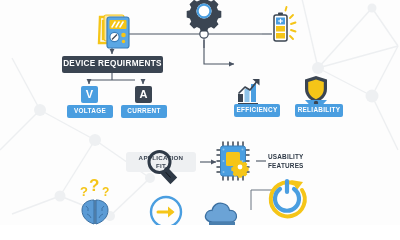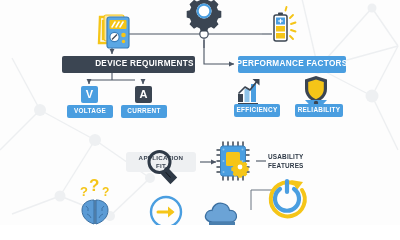--- a/index.html
+++ b/index.html
@@ -11,21 +11,21 @@
   #bgnet{position:absolute;left:0;top:0;width:400px;height:225px;}
   .layer{position:absolute;left:0;top:0;width:400px;height:225px;}
   svg.layer{overflow:visible;}
 
   
   .pill{
     position:absolute;display:flex;align-items:center;justify-content:center;
     color:#ffffff;font-weight:bold;letter-spacing:.3px;text-align:center;
     line-height:1;white-space:nowrap;
   }
-  .pill-dark{background:#3b4552;border-radius:2px;padding-left:32px;}
+  .pill-dark{background:#3b4552;border-radius:2px;}
   .pill-blue{background:#4a9ee0;border-radius:2px;}
   .pill-gray{background:#eef0f2;color:#3b4552;border-radius:3px;}
 
   #device-req{left:62px;top:56px;width:101px;height:17px;font-size:8.2px;}
   #perf-fact{left:238px;top:56px;width:108px;height:17px;font-size:8.2px;}
 
   #voltage-label{left:67px;top:105px;width:46px;height:13px;font-size:6.4px;}
   #current-label{left:121px;top:105px;width:46px;height:13px;font-size:6.4px;}
   #efficiency-label{left:234px;top:104px;width:46px;height:13px;font-size:6.4px;}
   #reliability-label{left:295px;top:104px;width:48px;height:13px;font-size:6.4px;}
@@ -164,21 +164,20 @@
         <path d="M19 12 L23.5 10.5"></path>
         <path d="M19 18 L23.5 19.5"></path>
         <path d="M18 24 L21 27"></path>
         <path d="M13.5 -1.5 L14.5 -5"></path>
       </g>
     </g>
   </svg>
 
   <div class="pill pill-dark" id="device-req">DEVICE REQUIRMENTS</div>
 
-  <div class="pill pill-blue" id="perf-fact">PERFORMANCE FACTORS</div>
 
   <div class="unit-box" id="v-box">V</div>
   <div class="unit-box" id="a-box">A</div>
 
   <div class="pill pill-blue" id="voltage-label">VOLTAGE</div>
   <div class="pill pill-blue" id="current-label">CURRENT</div>
 
   <svg class="layer" viewBox="0 0 400 225">
     <g transform="translate(238,78)">
       <rect x="0" y="16" width="5" height="8" fill="#3b4552"></rect>

